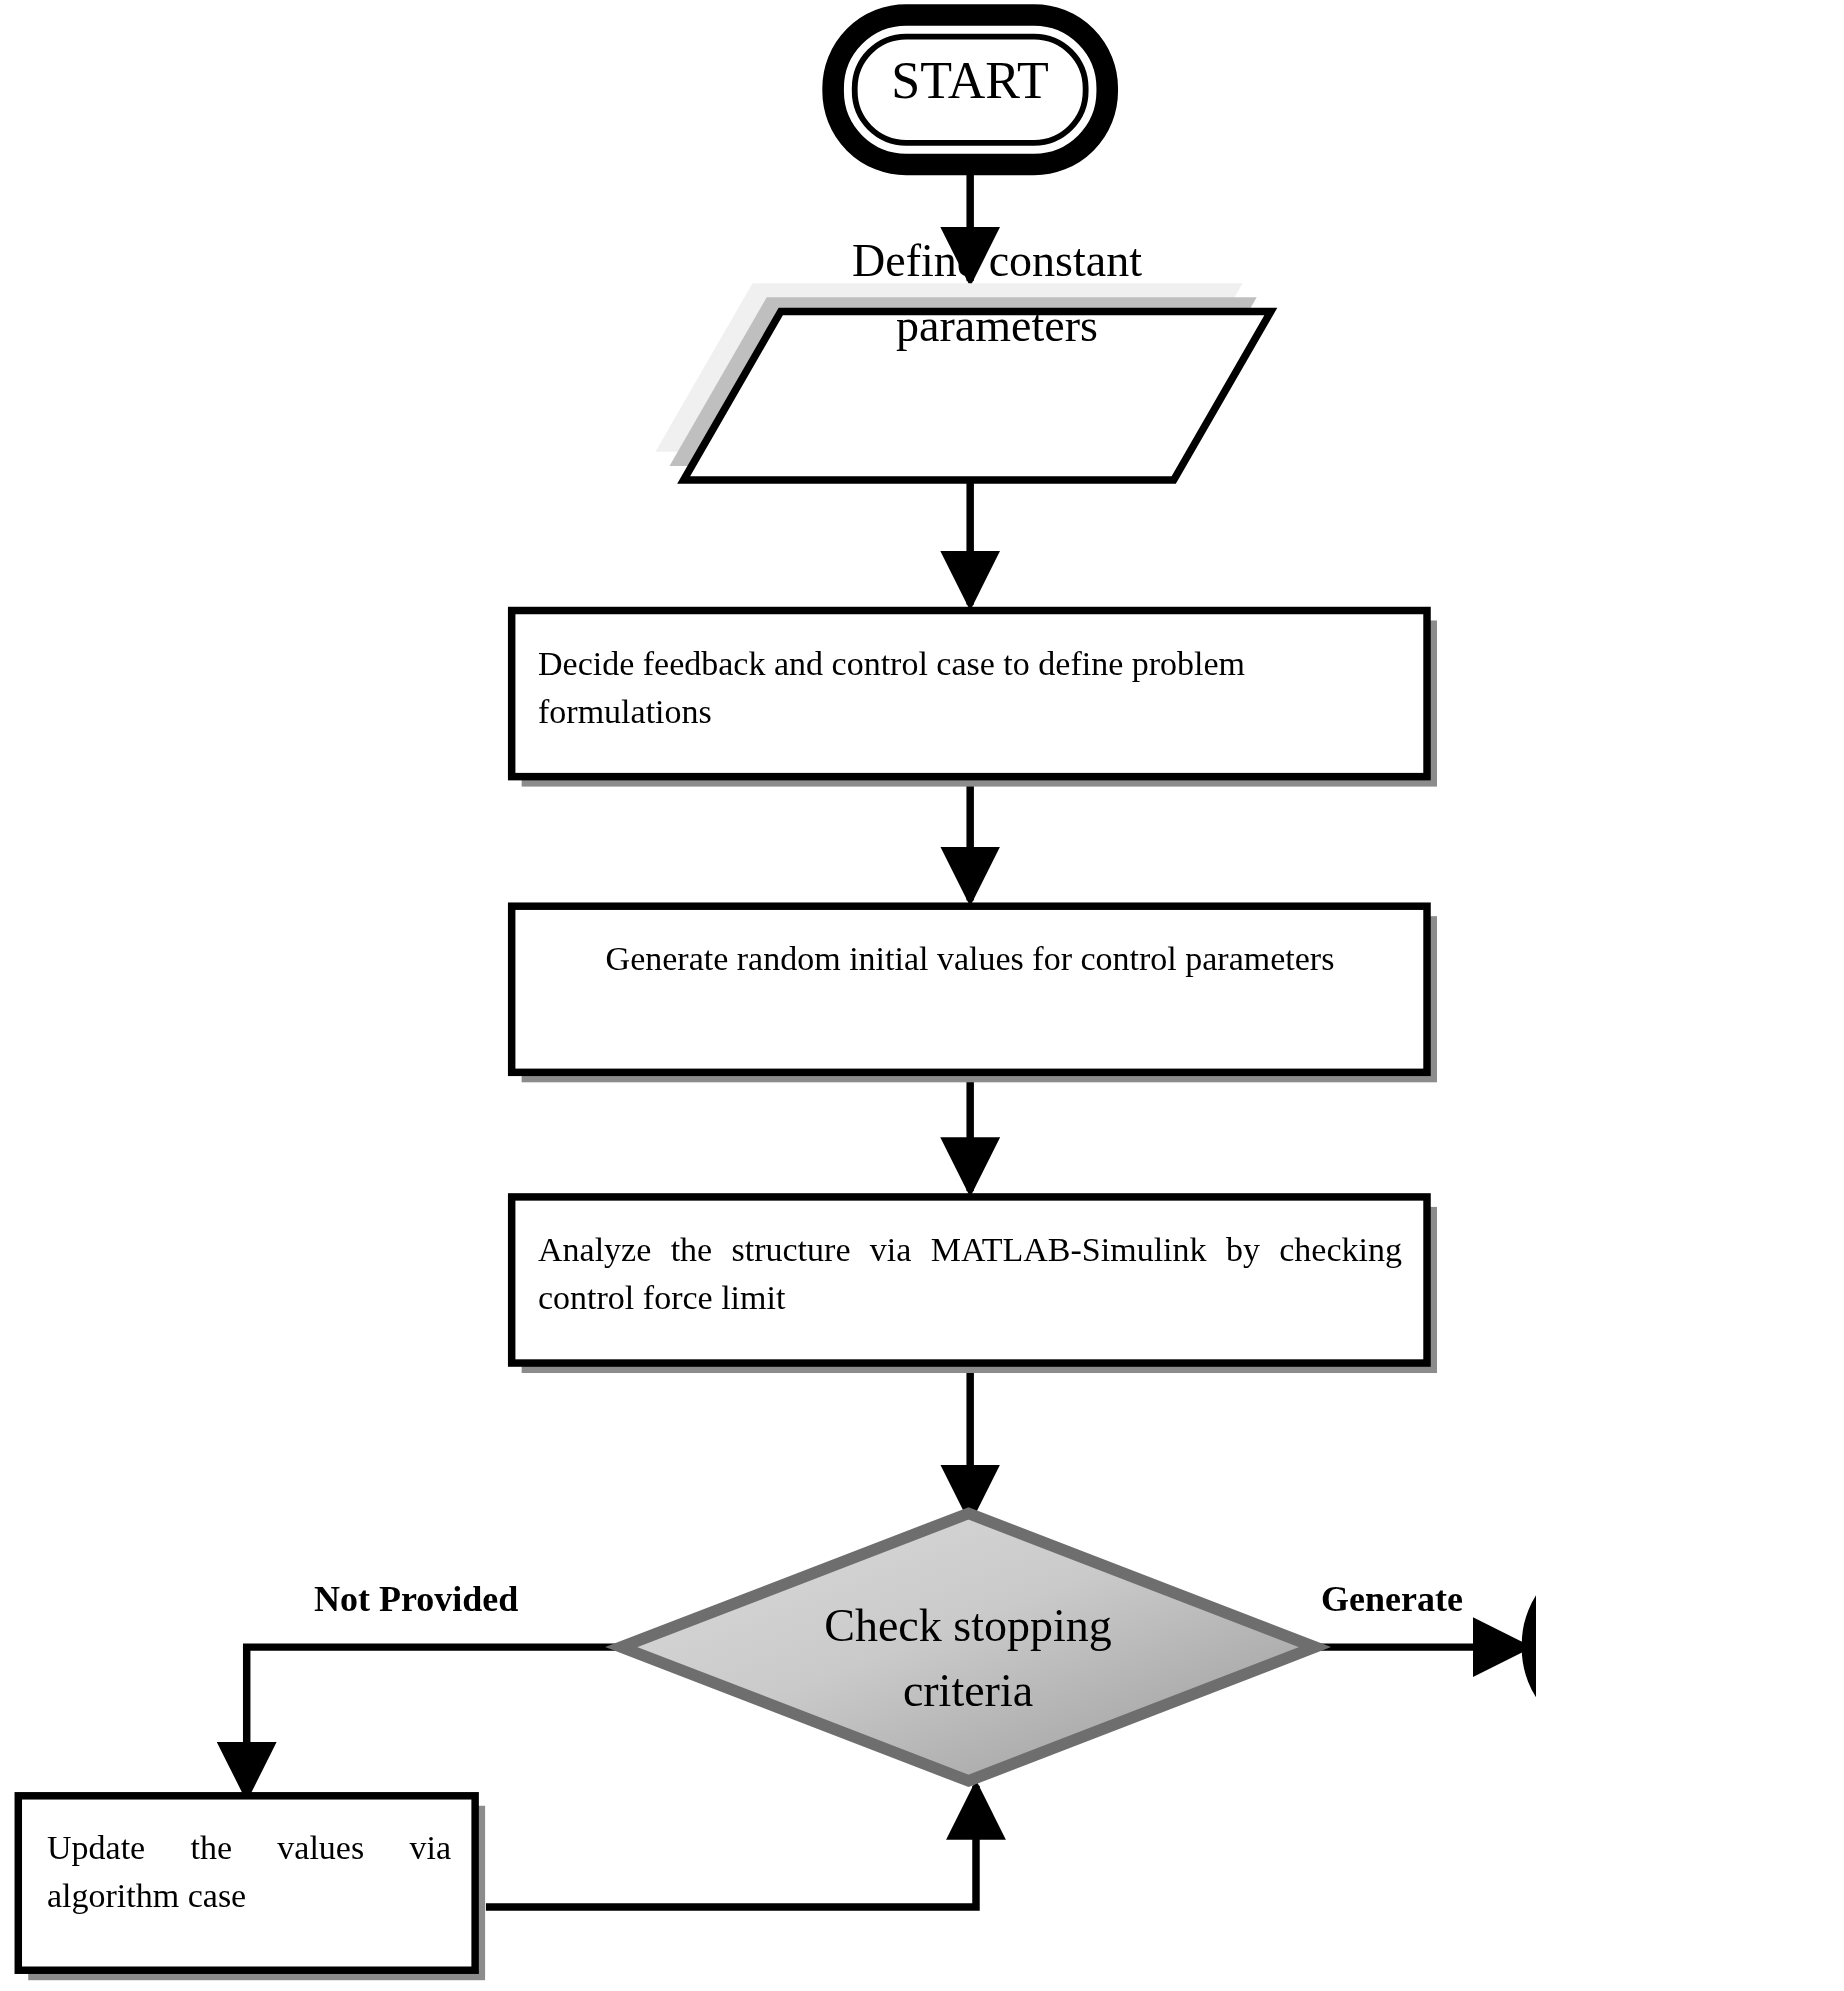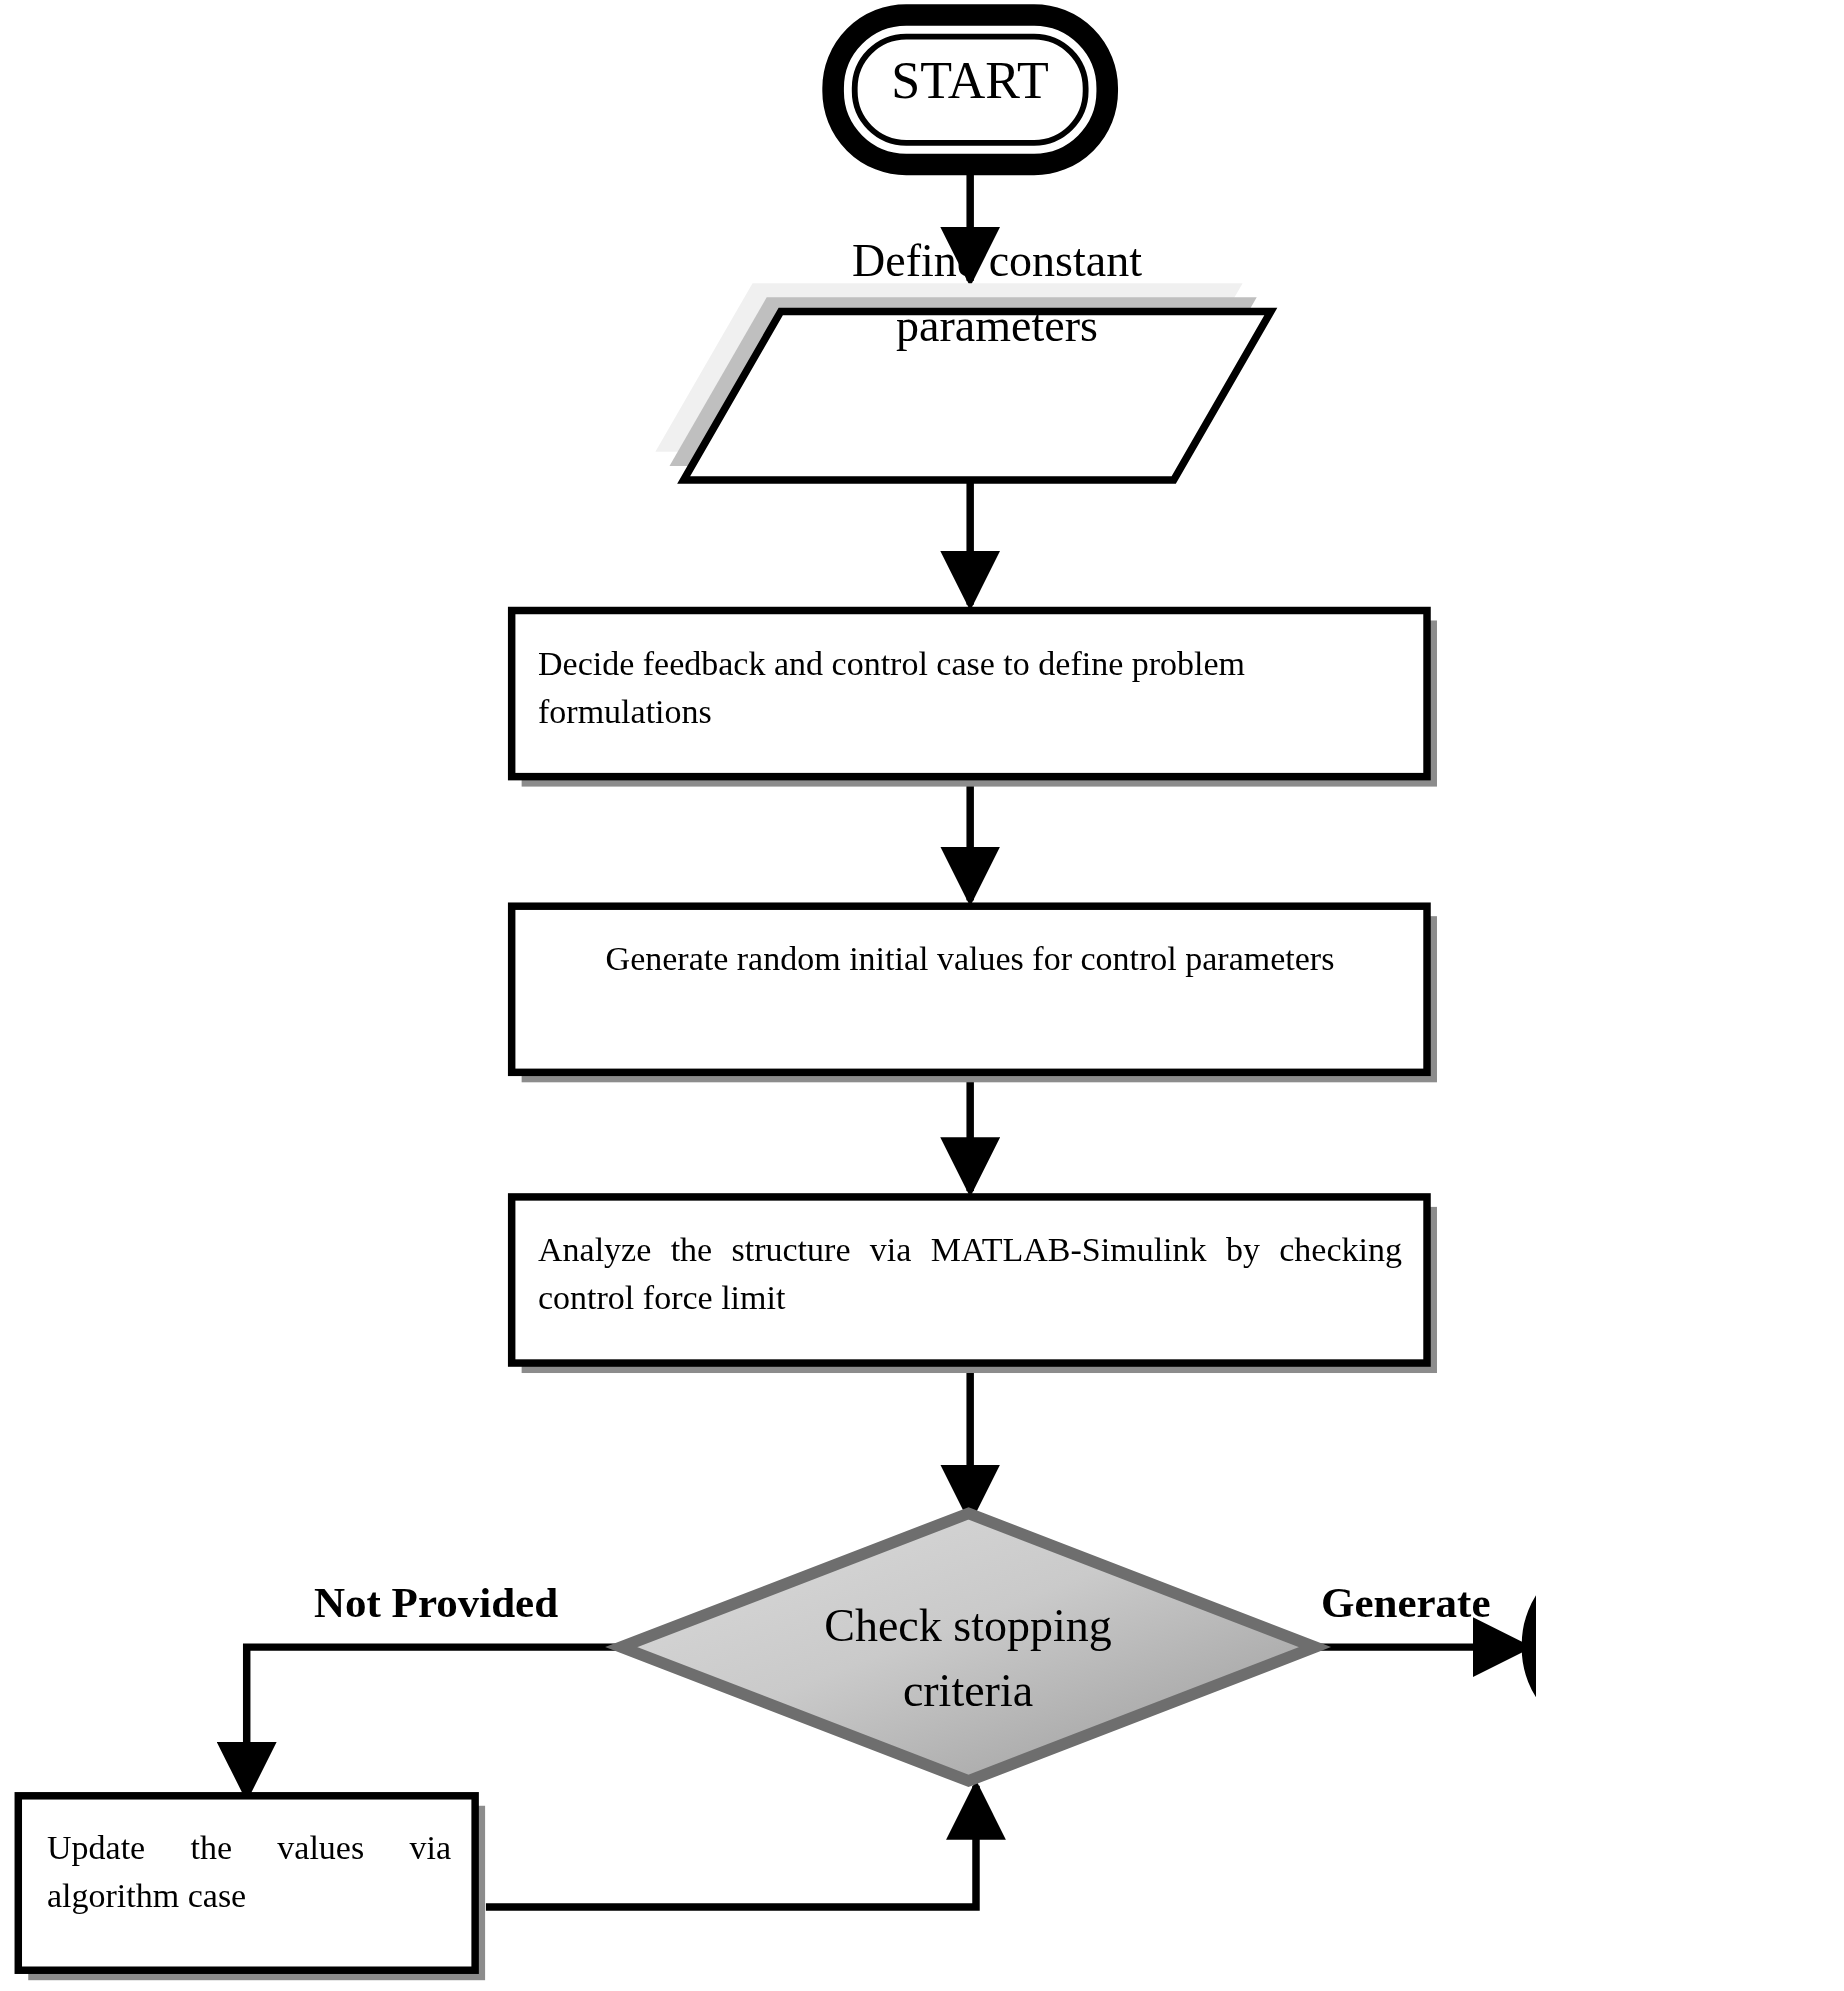--- a/index.html
+++ b/index.html
@@ -41,21 +41,21 @@
   }
   .proc-label.nojust { text-align: left; }
   .decision-label {
     font-size: 46px;
     text-align: center;
     line-height: 1.42;
   }
   .edge-label {
     position: absolute;
     font-family: "Liberation Serif", "DejaVu Serif", serif;
-    font-size: 43px;
+    font-size: 36px;
     font-weight: bold;
     color: #000000;
     white-space: nowrap;
   }
 </style>
 </head>
 <body>
 
 <div id="canvas">
 

